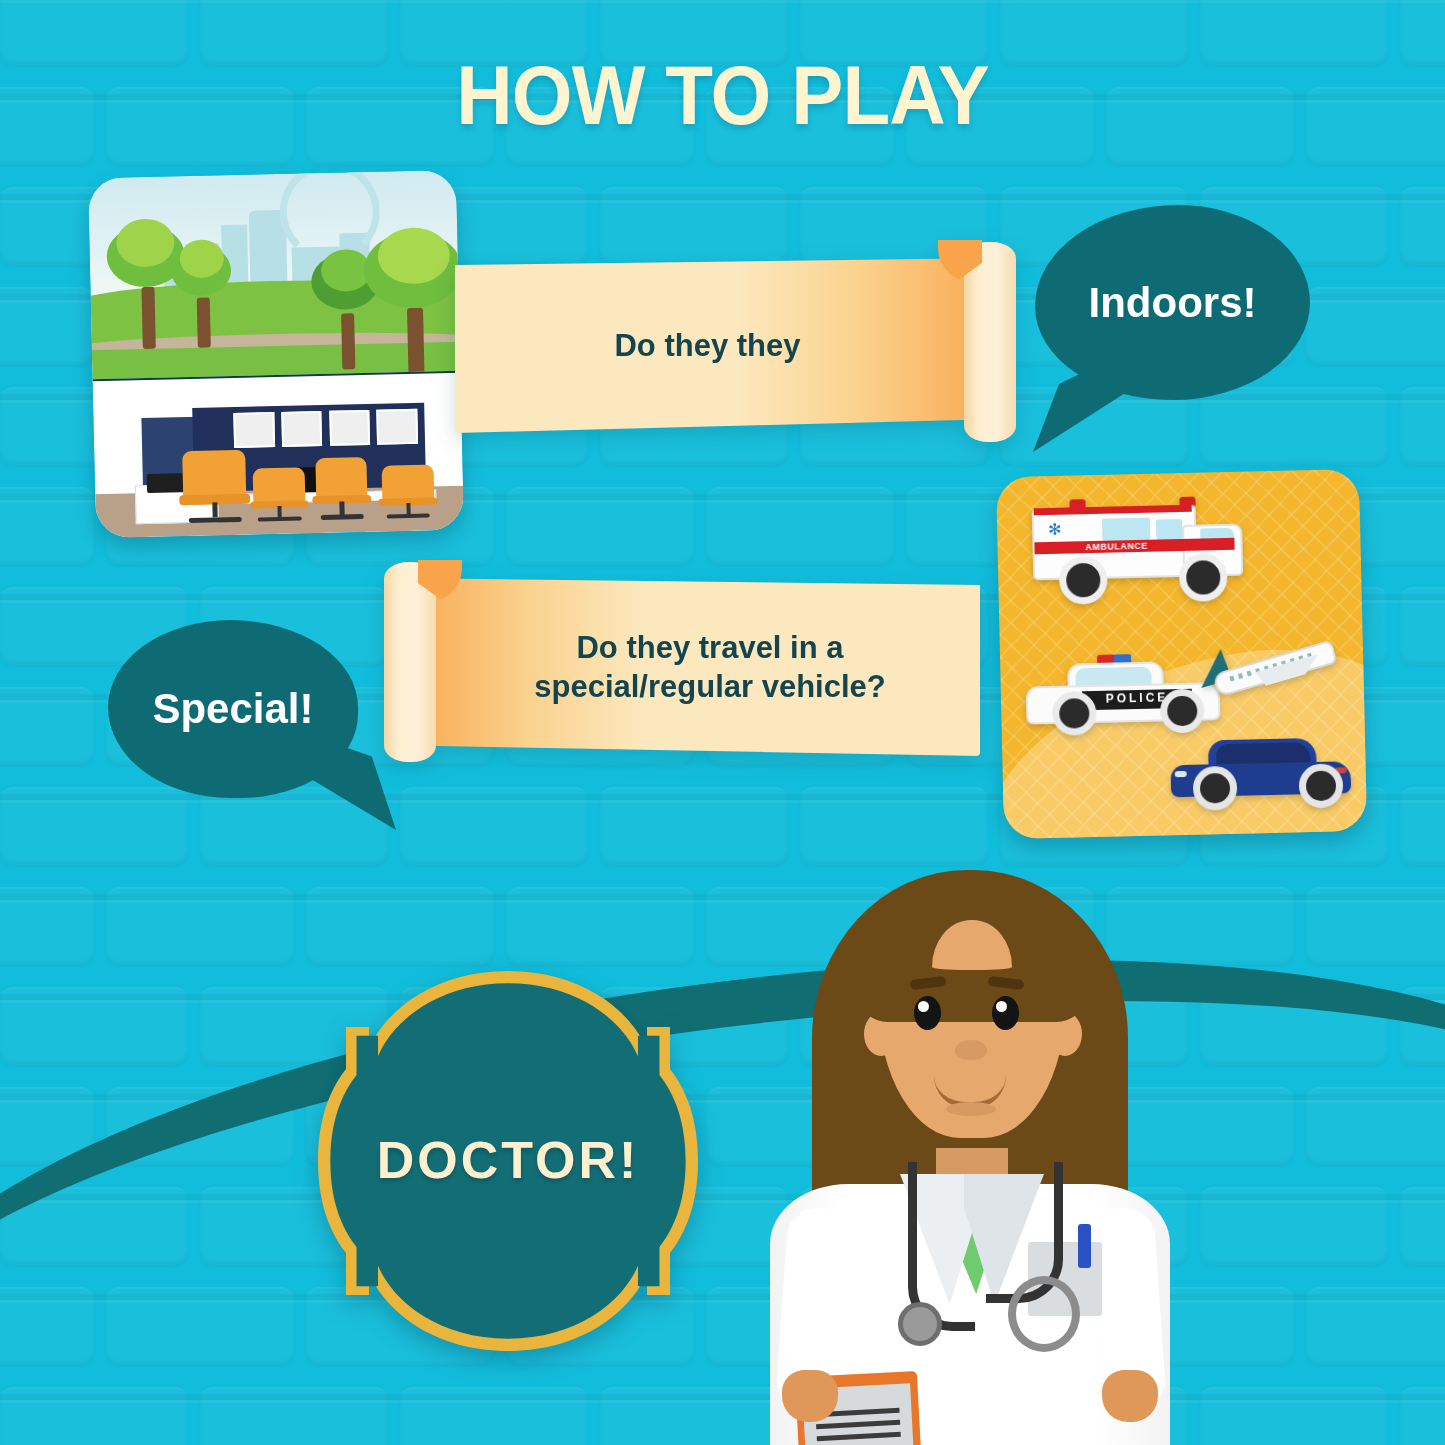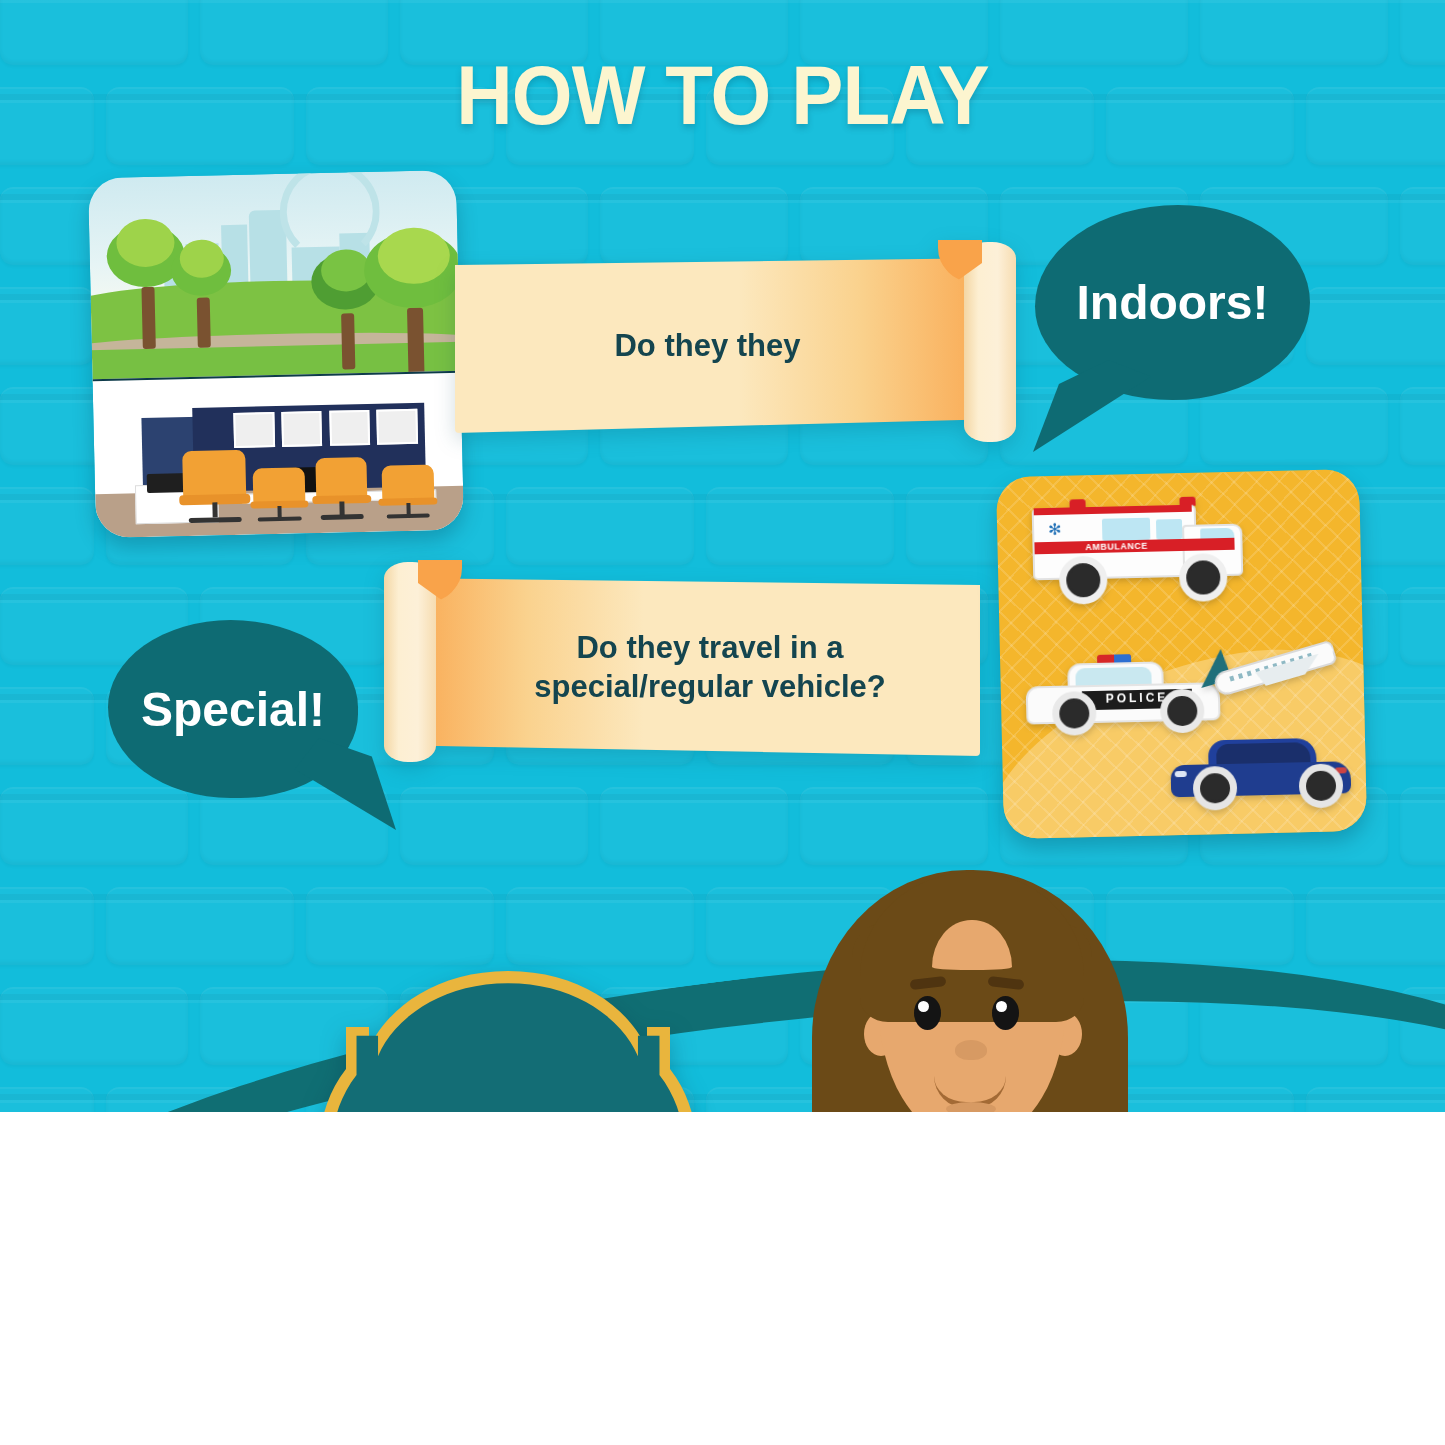--- a/index.html
+++ b/index.html
@@ -3,21 +3,21 @@
 <meta charset="utf-8">
 <style>
   html, body {
     margin: 0; padding: 0;
     width: 1445px; height: 1445px;
     overflow: hidden;
     font-family: "Liberation Sans", sans-serif;
   }
   #stage {
     position: relative;
-    width: 1445px; height: 1112px;
+    width: 1445px; height: 1445px;
     background: #12BDDB;
     overflow: hidden;
   }
 
   
   .bricks {
     position: absolute; inset: 0;
     background-color: #12BDDB;
     background-image:
       repeating-linear-gradient(to bottom,
@@ -194,21 +194,21 @@
   #roll2::after { left: auto; right: -26px; border-radius: 0 0 34px 0;
     clip-path: polygon(0 0, 100% 0, 100% 46%, 60% 100%, 0 55%); }
 
   
   .bubble {
     position: absolute;
     background: #0E6B73;
     display: flex; align-items: center; justify-content: center;
     color: #FFFFFF;
     font-weight: 700;
-    font-size: 48px;
+    font-size: 42px;
     text-align: center;
   }
   #bubble-indoors {
     left: 1035px; top: 205px; width: 275px; height: 195px;
     border-radius: 52% 48% 50% 50% / 52% 50% 50% 48%;
   }
   #bubble-indoors::after {
     content:""; position:absolute; left:-2px; bottom:-52px;
     width:118px; height:92px; background:#0E6B73;
     clip-path: polygon(64% 0, 100% 18%, 0 100%, 22% 26%);
@@ -624,20 +624,21 @@
           C 6 166 12 132 34 104
           L 34 62 L 57 62 L 57 84
           C 74 44 124 6 196 6 Z"></path>
       </defs>
       <use href="#ornate" fill="#E9B53D"></use>
       <use href="#ornate" fill="#136D75" transform="translate(196,196) scale(0.935) translate(-196,-196)"></use>
     </svg>
     <div style="position:absolute;inset:0;display:flex;flex-direction:column;align-items:center;justify-content:center;
                 color:#FCF0CE;font-size:52px;font-weight:700;letter-spacing:3px;line-height:1.14;text-align:center;
                 text-shadow:0 3px 4px rgba(0,0,0,.2);">
+      <span>DOCTOR!</span>
     </div>
   </div>
 
   <div id="doctor">
     <div class="d" id="d-hair-back"></div>
     <div class="d" id="d-hairL"></div>
     <div class="d" id="d-hairR"></div>
     <div class="d" id="d-neck"></div>
 
     <div class="d" id="d-coat"></div>

